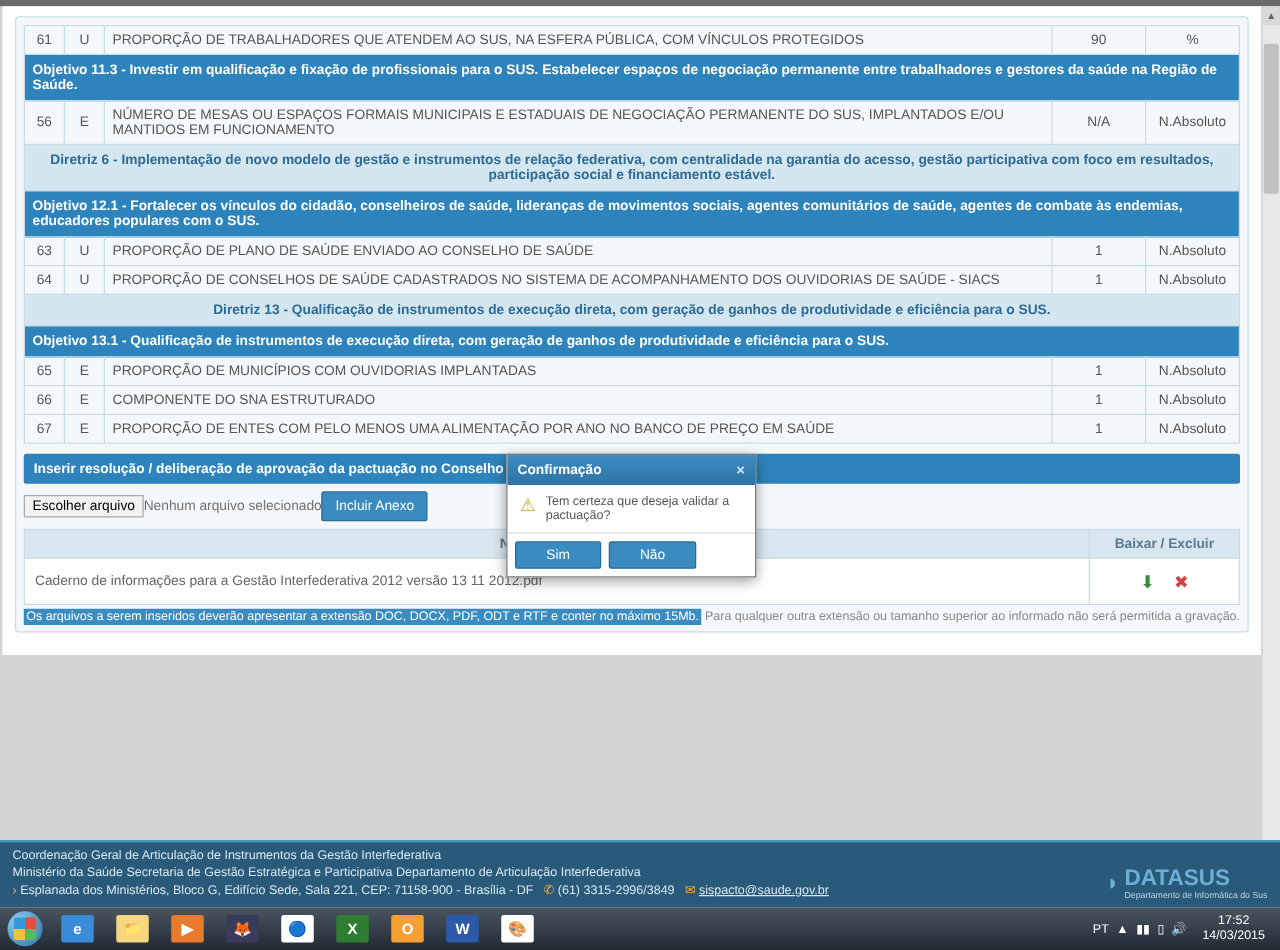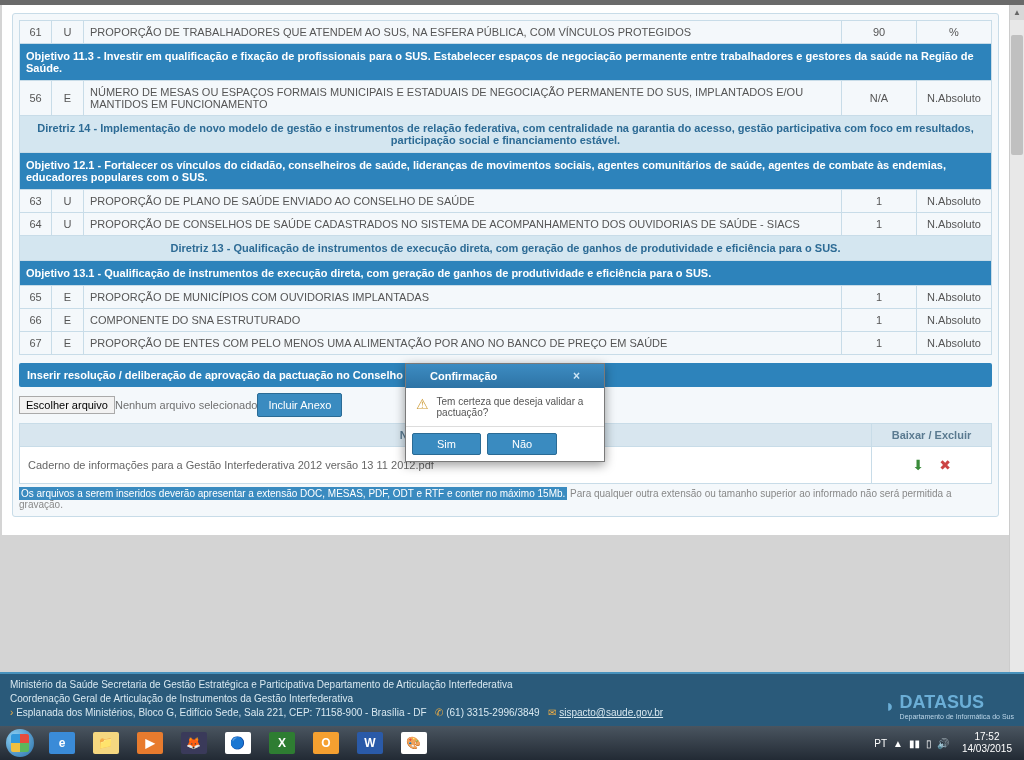--- a/index.html
+++ b/index.html
@@ -48,21 +48,21 @@
 
   .taskbar { position: absolute; bottom: 0; left: 0; right: 0; height: 34px; background: linear-gradient(to bottom, #4a5560, #222a34); display: flex; align-items: center; color: #fff; font-size: 10px; }
   .taskbar .start { width: 40px; height: 34px; display: flex; align-items: center; justify-content: center; }
   .taskbar .tb-icon { width: 42px; height: 28px; display: flex; align-items: center; justify-content: center; margin: 0 1px; border-radius: 2px; cursor: pointer; }
   .taskbar .spacer { flex: 1; }
   .taskbar .tray { display: flex; align-items: center; gap: 6px; padding-right: 6px; }
   .taskbar .clock { text-align: center; line-height: 1.2; padding: 0 6px; }
 
   .modal-overlay { position: absolute; inset: 0; pointer-events: none; }
   .modal { position: absolute; left: 405px; top: 363px; width: 200px; background: #fff; border: 1px solid #7a7a7a; box-shadow: 0 3px 10px rgba(0,0,0,0.4); pointer-events: auto; }
-  .modal-header { background: linear-gradient(to bottom, #3d8cc2, #2d73a5); color: #fff; font-weight: bold; padding: 5px 24px; display: flex; justify-content: space-between; align-items: center; font-size: 11px; }
+  .modal-header { background: linear-gradient(to bottom, #3d8cc2, #2d73a5); color: #fff; font-weight: bold; padding: 5px 8px; display: flex; justify-content: space-between; align-items: center; font-size: 11px; }
   .modal-close { cursor: pointer; color: #cde5f5; font-size: 12px; }
   .modal-body { padding: 8px 10px; color: #555; font-size: 10px; display: flex; gap: 8px; align-items: flex-start; }
   .modal-body .warn-icon { color: #cc9933; font-size: 14px; }
   .modal-footer { padding: 6px; border-top: 1px solid #ddd; display: flex; gap: 6px; }
   .modal-btn { background: #3a8bc0; color: #fff; border: 1px solid #2a6b95; padding: 4px 24px; font-size: 11px; cursor: pointer; border-radius: 2px; }
 
   .win-orb { width: 28px; height: 28px; border-radius: 50%; background: radial-gradient(circle at 30% 30%, #8cd0f5, #2a6fa8); position: relative; }
   .win-orb::before { content: ""; position: absolute; inset: 5px; background: conic-gradient(#e74c3c 0 25%, #5cb85c 25% 50%, #f0c040 50% 75%, #3498db 75% 100%); border-radius: 2px; }
   .app-sq { width: 26px; height: 22px; border-radius: 2px; display:flex; align-items:center; justify-content:center; font-size:12px; font-weight:bold; }
 </style>
@@ -87,21 +87,21 @@
               <td colspan="5">Objetivo 11.3 - Investir em qualificação e fixação de profissionais para o SUS. Estabelecer espaços de negociação permanente entre trabalhadores e gestores da saúde na Região de Saúde.</td>
             </tr>
         <tr>
           <td class="num">56</td>
           <td class="type">E</td>
           <td>NÚMERO DE MESAS OU ESPAÇOS FORMAIS MUNICIPAIS E ESTADUAIS DE NEGOCIAÇÃO PERMANENTE DO SUS, IMPLANTADOS E/OU MANTIDOS EM FUNCIONAMENTO</td>
           <td class="val">N/A</td>
           <td class="unit">N.Absoluto</td>
         </tr>
         <tr class="diretriz">
-              <td colspan="5">Diretriz 14 - Implementação de novo modelo de gestão e instrumentos de relação federativa, com centralidade na garantia do acesso, gestão participativa com foco em resultados, participação social e financiamento estável.</td>
+              <td colspan="5">Diretriz 6 - Implementação de novo modelo de gestão e instrumentos de relação federativa, com centralidade na garantia do acesso, gestão participativa com foco em resultados, participação social e financiamento estável.</td>
             </tr>
         <tr class="objetivo">
               <td colspan="5">Objetivo 12.1 - Fortalecer os vínculos do cidadão, conselheiros de saúde, lideranças de movimentos sociais, agentes comunitários de saúde, agentes de combate às endemias, educadores populares com o SUS.</td>
             </tr>
         <tr>
           <td class="num">63</td>
           <td class="type">U</td>
           <td>PROPORÇÃO DE PLANO DE SAÚDE ENVIADO AO CONSELHO DE SAÚDE</td>
           <td class="val">1</td>
           <td class="unit">N.Absoluto</td>
@@ -159,37 +159,37 @@
           <td>Caderno de informações para a Gestão Interfederativa 2012 versão 13 11 2012.pdf</td>
           <td style="text-align:center">
             <span class="icon-dl">⬇</span>
             &nbsp;&nbsp;&nbsp;
             <span class="icon-del">✖</span>
           </td>
         </tr>
       </tbody>
         </table>
       <div class="hint">
-        <span class="hl">Os arquivos a serem inseridos deverão apresentar a extensão DOC, MESAS, PDF, ODT e RTF e conter no máximo 15Mb.</span><span> Para qualquer outra extensão ou tamanho superior ao informado não será permitida a gravação.</span>
+        <span class="hl">Os arquivos a serem inseridos deverão apresentar a extensão DOC, DOCX, PDF, ODT e RTF e conter no máximo 15Mb.</span><span> Para qualquer outra extensão ou tamanho superior ao informado não será permitida a gravação.</span>
       </div>
     </div>
 
   </div>
 
   <div class="scrollbar">
     <div class="scrollbar-arrow up">▲</div>
     <div class="scrollbar-thumb"></div>
     <div class="scrollbar-arrow down">▼</div>
   </div>
 
   <div class="footer">
     <div class="footer-row">
       <div class="footer-text">
+        <div>Coordenação Geral de Articulação de Instrumentos da Gestão Interfederativa</div>
         <div>Ministério da Saúde Secretaria de Gestão Estratégica e Participativa Departamento de Articulação Interfederativa</div>
-        <div>Coordenação Geral de Articulação de Instrumentos da Gestão Interfederativa</div>
         <div>
           <span style="color:#f5b042">›</span>
           <span>Esplanada dos Ministérios, Bloco G, Edifício Sede, Sala 221, CEP: 71158-900 - Brasília - DF</span>
           &nbsp;&nbsp;<span style="color:#f5b042">✆</span>
           <span>(61) 3315-2996/3849</span>
           &nbsp;&nbsp;<span style="color:#f5b042">✉</span>
           <a href="#">sispacto@saude.gov.br</a>
         </div>
       </div>
       <div class="datasus-logo">

